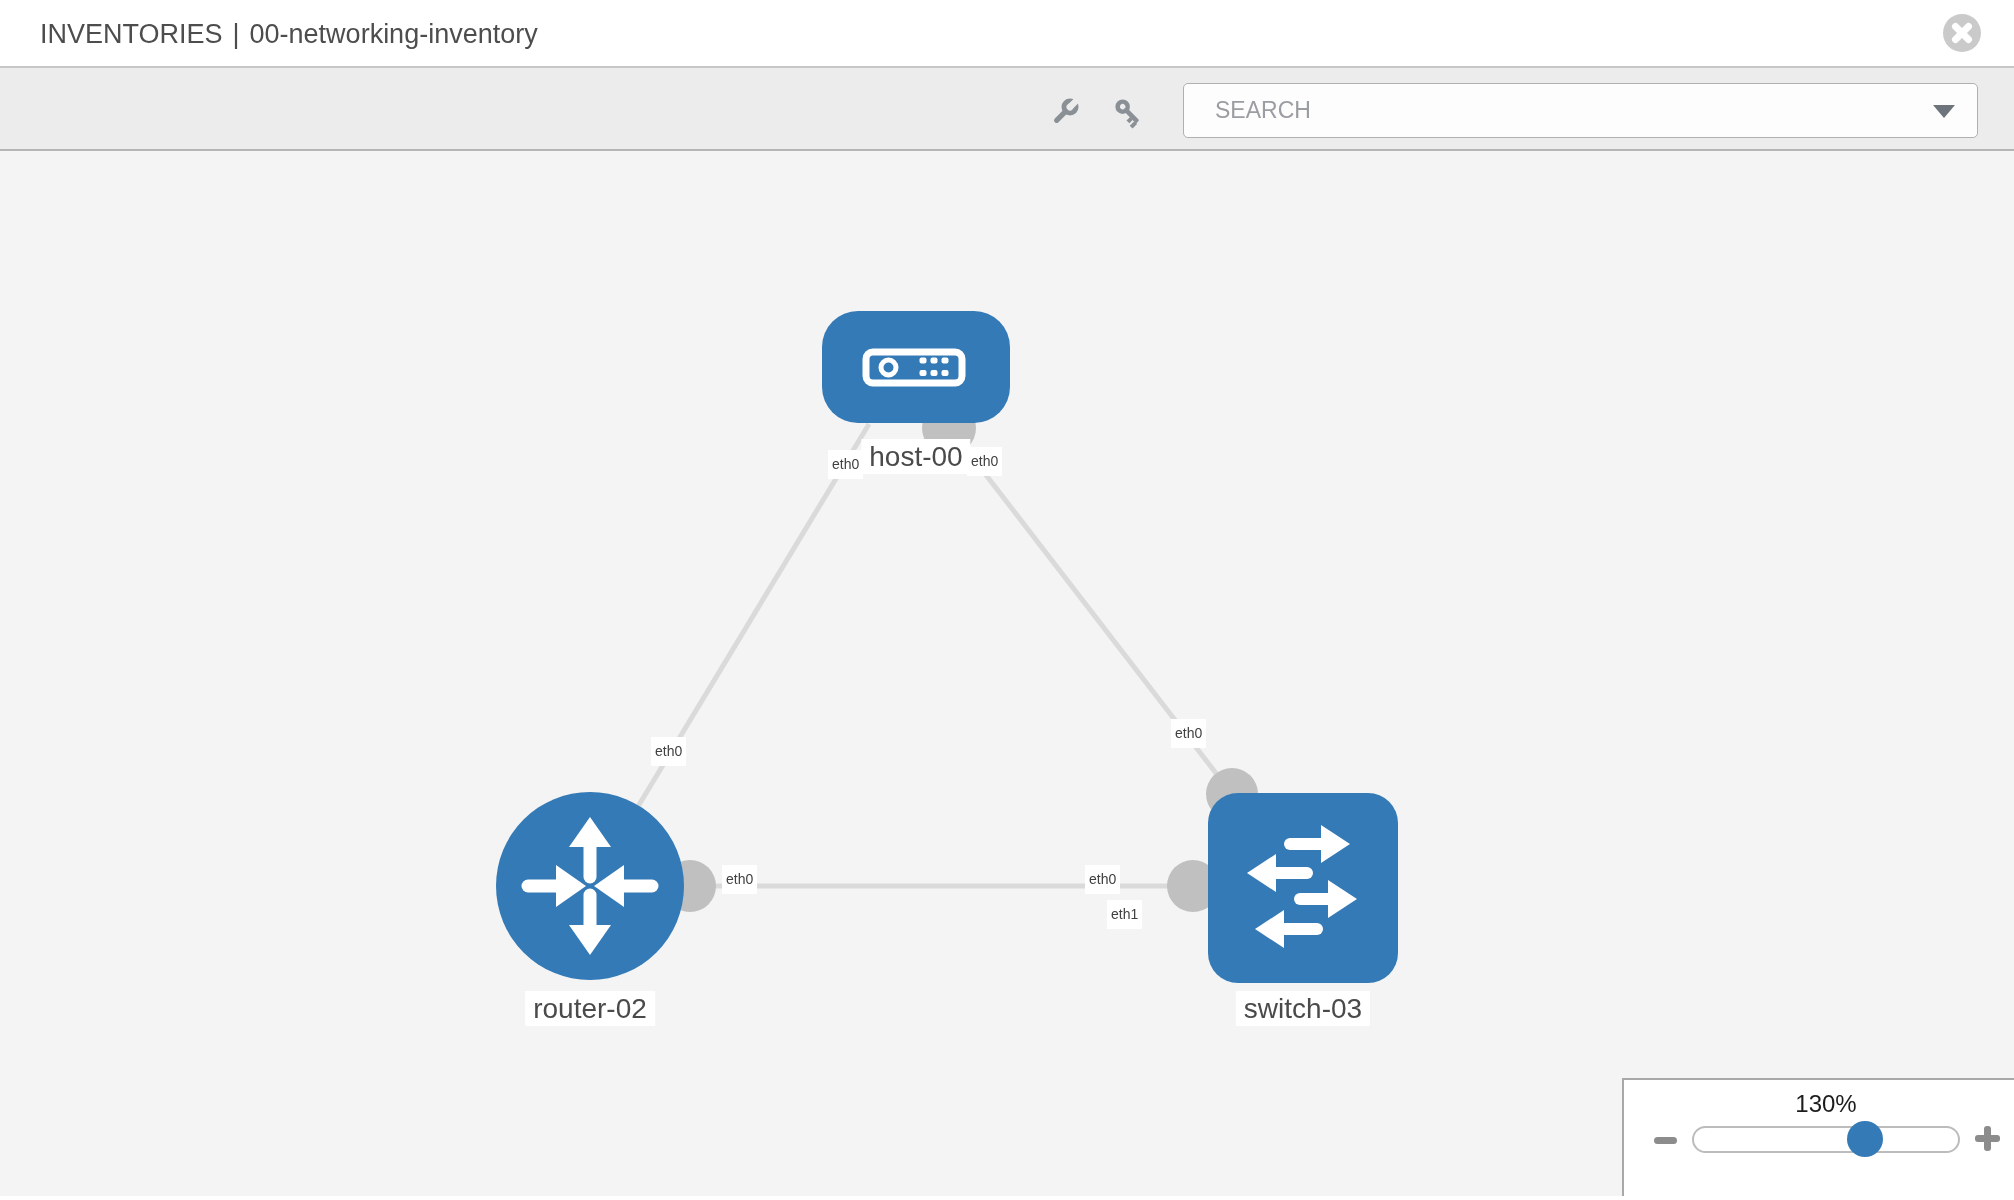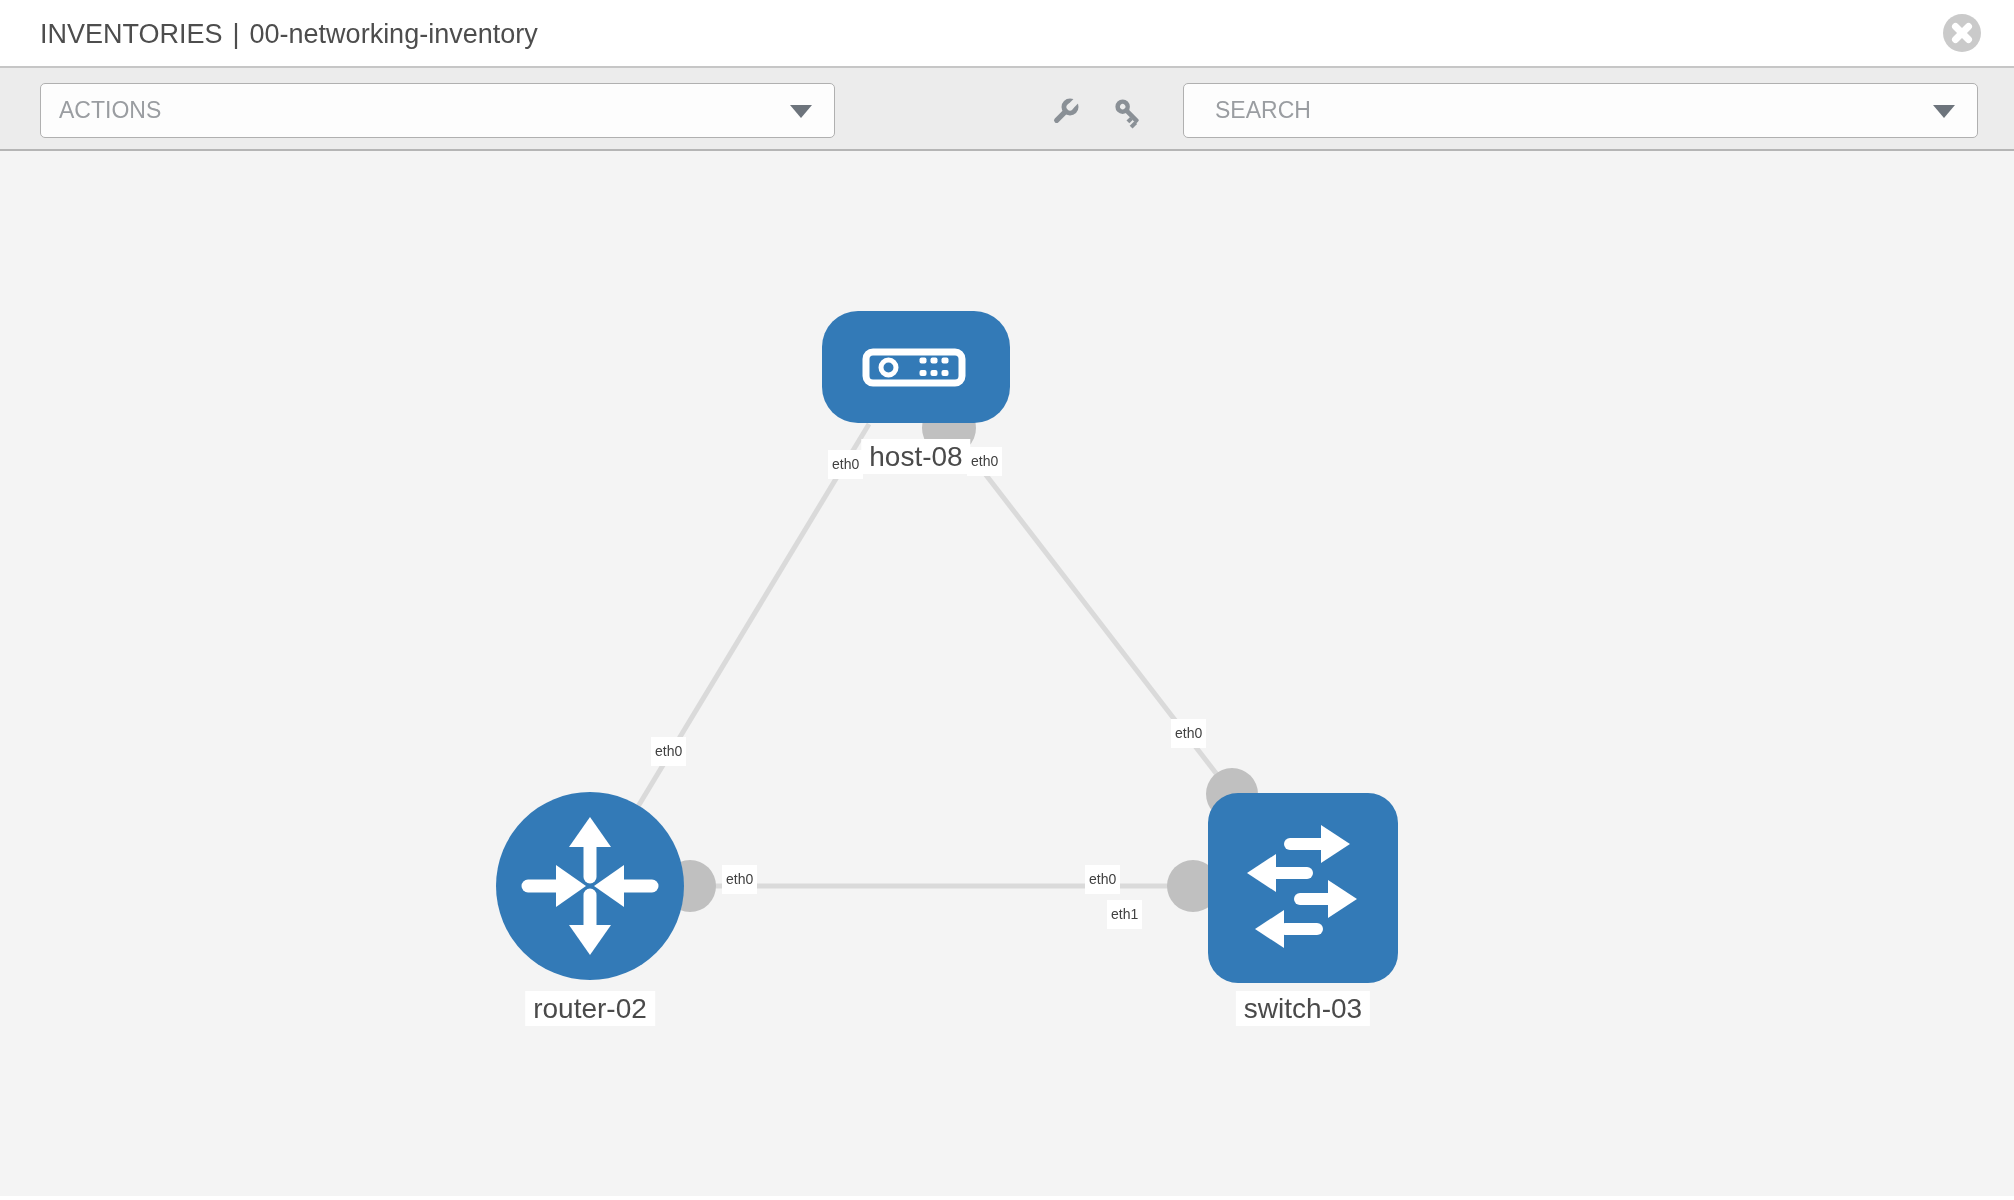--- a/index.html
+++ b/index.html
@@ -62,24 +62,20 @@
     <span>
       <svg width="38" height="38" viewBox="0 0 38 38">
         <line x1="12.5" y1="12.5" x2="25.5" y2="25.5" stroke="#fff" stroke-width="7" stroke-linecap="round"></line>
         <line x1="25.5" y1="12.5" x2="12.5" y2="25.5" stroke="#fff" stroke-width="7" stroke-linecap="round"></line>
       </svg>
     </span>
   </div>
 </div>
 
 <div class="toolbar">
-  <div class="select-box select-actions">
-    <span>ACTIONS</span>
-    <span class="caret"></span>
-  </div>
 
   <button class="tool-btn tool-wrench">
     <span>
       <svg width="36" height="36" viewBox="0 0 36 36">
         <g transform="rotate(45 18 18)">
           <rect x="15.4" y="13.5" width="5.2" height="17.5" rx="2.6" fill="#8a9096"></rect>
           <circle cx="18" cy="9.5" r="6" fill="none" stroke="#8a9096" stroke-width="5"></circle>
           <rect x="14.8" y="0" width="6.4" height="8" fill="#ececec"></rect>
         </g>
       </svg>
@@ -154,26 +150,33 @@
         <line x1="1307" y1="722" x2="1273" y2="722"></line>
         <polygon points="1247,722 1276,703 1276,741" stroke="none"></polygon>
         <line x1="1300" y1="748" x2="1331" y2="748"></line>
         <polygon points="1357,748 1328,729 1328,767" stroke="none"></polygon>
         <line x1="1317" y1="778" x2="1285" y2="778"></line>
         <polygon points="1255,778 1284,759 1284,797" stroke="none"></polygon>
       </g>
     </g>
   </svg>
 
-  <div class="node-label" style="left:916px;  top:288px;">host-08</div>
+  <div class="node-label" style="left:916px;  top:288px;">host-00</div>
   <div class="node-label" style="left:590px;  top:840px;">router-02</div>
   <div class="node-label" style="left:1303px; top:840px;">switch-03</div>
 
   <div class="chip" style="left:828px;  top:299px; z-index:1;">eth0</div>
   <div class="chip" style="left:967px;  top:296px;">eth0</div>
   <div class="chip" style="left:651px;  top:586px;">eth0</div>
   <div class="chip" style="left:1171px; top:568px;">eth0</div>
   <div class="chip" style="left:722px;  top:714px;">eth0</div>
   <div class="chip" style="left:1085px; top:714px; z-index:2;">eth0</div>
   <div class="chip" style="left:1107px; top:749px; z-index:3;">eth1</div>
 
+  <div class="zoom-panel">
+    <div class="zoom-value">130%</div>
+    <div class="zoom-minus"></div>
+    <div class="zoom-track"></div>
+    <div class="zoom-handle"></div>
+    <div class="zoom-plus"></div>
+  </div>
 
 </div>
 
 </body></html>

